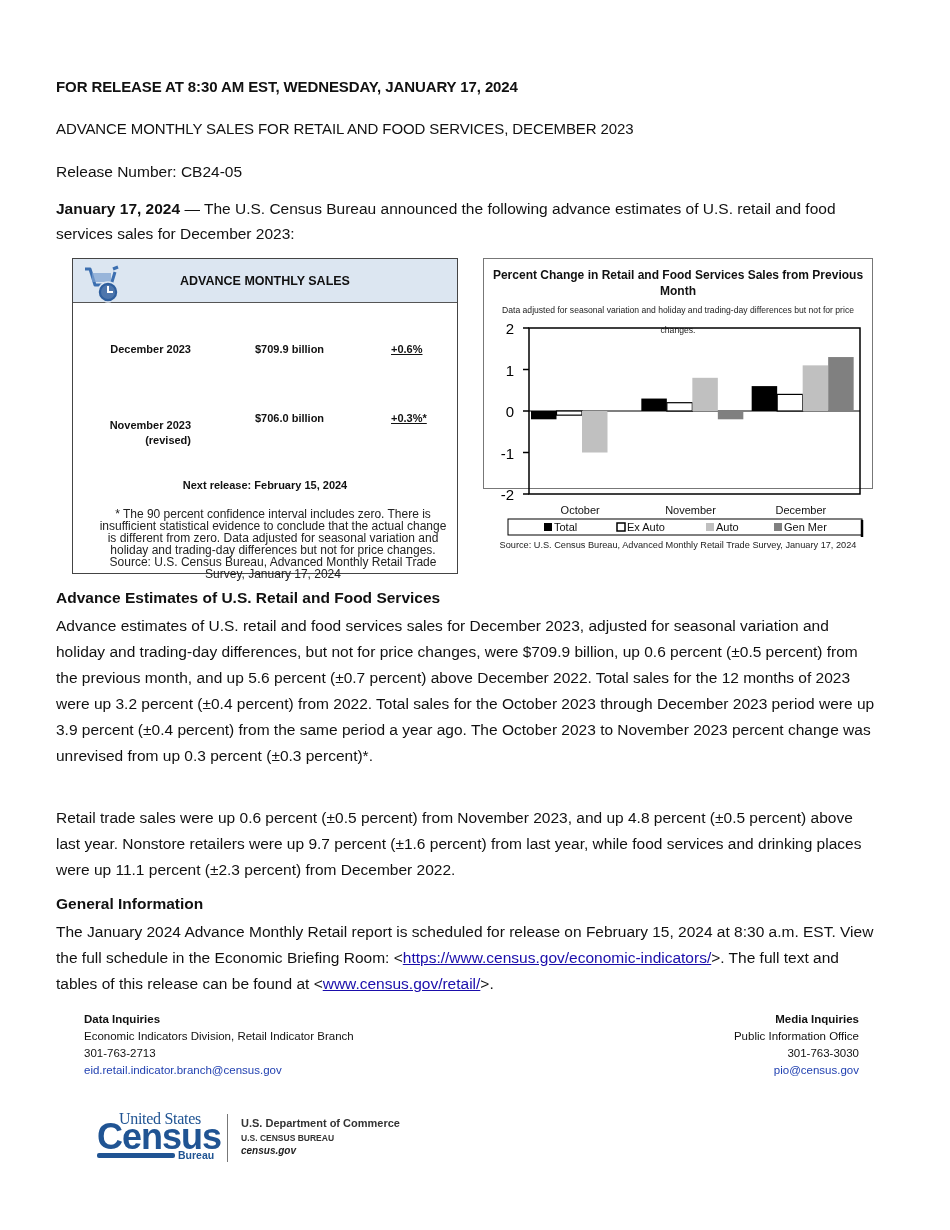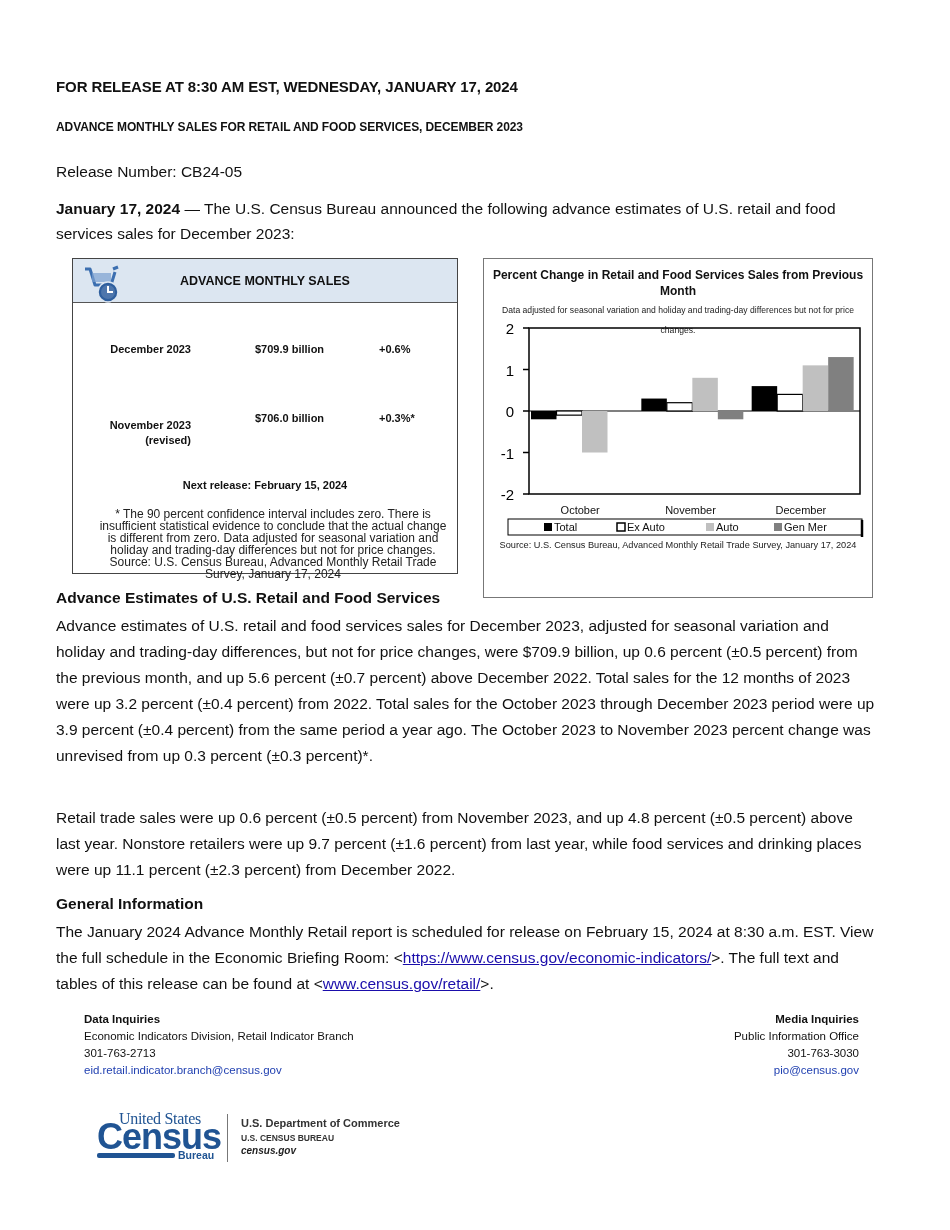--- a/index.html
+++ b/index.html
@@ -1,42 +1,42 @@
 <!DOCTYPE html>
 <html><head>
   <meta charset="utf-8">
   <style>
     * { box-sizing: border-box; margin: 0; padding: 0; }
     html, body { width: 950px; height: 1230px; background: #ffffff; }
     body { font-family: "Liberation Sans", sans-serif; color: #111; position: relative; }
     .page { position: absolute; left: 0; top: 0; width: 950px; height: 1230px; }
     .release-line { position: absolute; left: 56px; top: 78px; font-size: 15px; font-weight: bold; letter-spacing: -0.1px; }
-    .title { position: absolute; left: 56px; top: 120px; font-size: 12px; font-weight: bold; letter-spacing: -0.1px; }
+    .title { position: absolute; left: 56px; top: 120px; font-size: 15px; font-weight: normal; letter-spacing: -0.1px; }
     .release-number { position: absolute; left: 56px; top: 163px; font-size: 15.5px; }
     .intro { position: absolute; left: 56px; top: 196px; width: 820px; font-size: 15.5px; line-height: 25px; }
     .intro b { font-weight: bold; }
 
     
     .sales-box { position: absolute; left: 72px; top: 258px; width: 386px; height: 316px; border: 1px solid #444; }
     .sales-head { height: 44px; background: #dce6f1; border-bottom: 1px solid #555; position: relative; }
     .sales-head-title { position: absolute; left: 0; right: 0; top: 15px; text-align: center; font-size: 12.5px; font-weight: bold; }
     .cart-icon { position: absolute; left: 10px; top: 6px; width: 40px; height: 38px; }
     .row { position: absolute; left: 0; width: 384px; font-size: 11px; font-weight: bold; }
     .row .c1 { position: absolute; right: 266px; text-align: right; white-space: nowrap; }
     .row .c2 { position: absolute; left: 182px; white-space: nowrap; }
-    .row .c3 { position: absolute; left: 306px; white-space: nowrap; }
+    .row .c3 { position: absolute; left: 318px; white-space: nowrap; text-decoration: underline; }
     .row-dec { top: 84px; }
     .row-nov { top: 145px; }
     .row-nov .c2, .row-nov .c3 { top: 8px; }
     .row-nov .c1 { line-height: 15px; margin-top: 14px; }
     .next-release { position: absolute; left: 0; right: 0; top: 220px; text-align: center; font-size: 11px; font-weight: bold; }
     .footnote { position: absolute; left: 24px; right: 8px; top: 249px; text-align: center; font-size: 12px; line-height: 12px; color: #222; }
 
     
-    .chart-box { position: absolute; left: 483px; top: 258px; width: 390px; height: 340px; border: 1px solid #777; }
+    .chart-box { position: absolute; left: 483px; top: 258px; width: 390px; height: 231px; border: 1px solid #777; }
     .chart-title { position: absolute; left: 0; right: 0; top: 8px; text-align: center; font-size: 12px; font-weight: bold; line-height: 16px; }
     .chart-sub { position: absolute; left: 6px; right: 6px; top: 41px; text-align: center; font-size: 8.6px; line-height: 20px; color: #222; }
     .chart-svg { position: absolute; left: 0; top: 0; }
     .chart-source { position: absolute; left: 0; right: 0; top: 280px; text-align: center; font-size: 9.2px; line-height: 13px; color: #222; }
 
     h2.section { position: absolute; left: 56px; font-size: 15.5px; font-weight: bold; }
     .para { position: absolute; left: 56px; width: 820px; font-size: 15.5px; line-height: 26px; }
     .para a { color: #1a0dab; text-decoration: underline; }
 
     .contact { position: absolute; font-size: 11.5px; line-height: 17px; }

